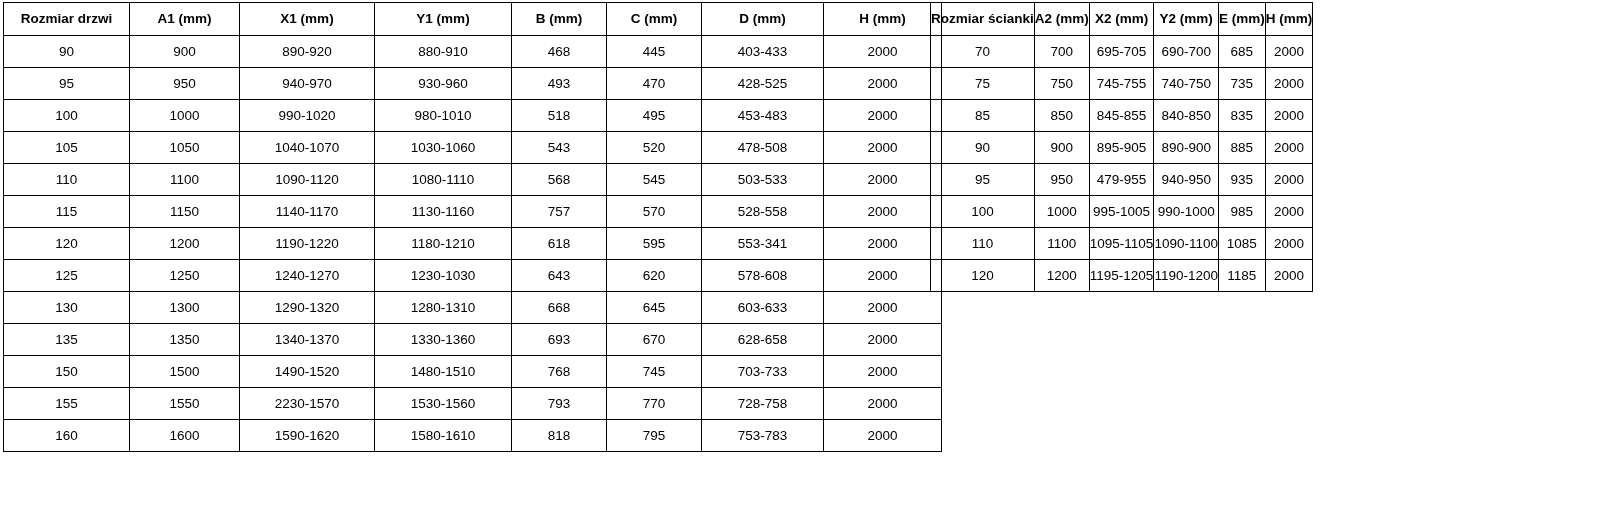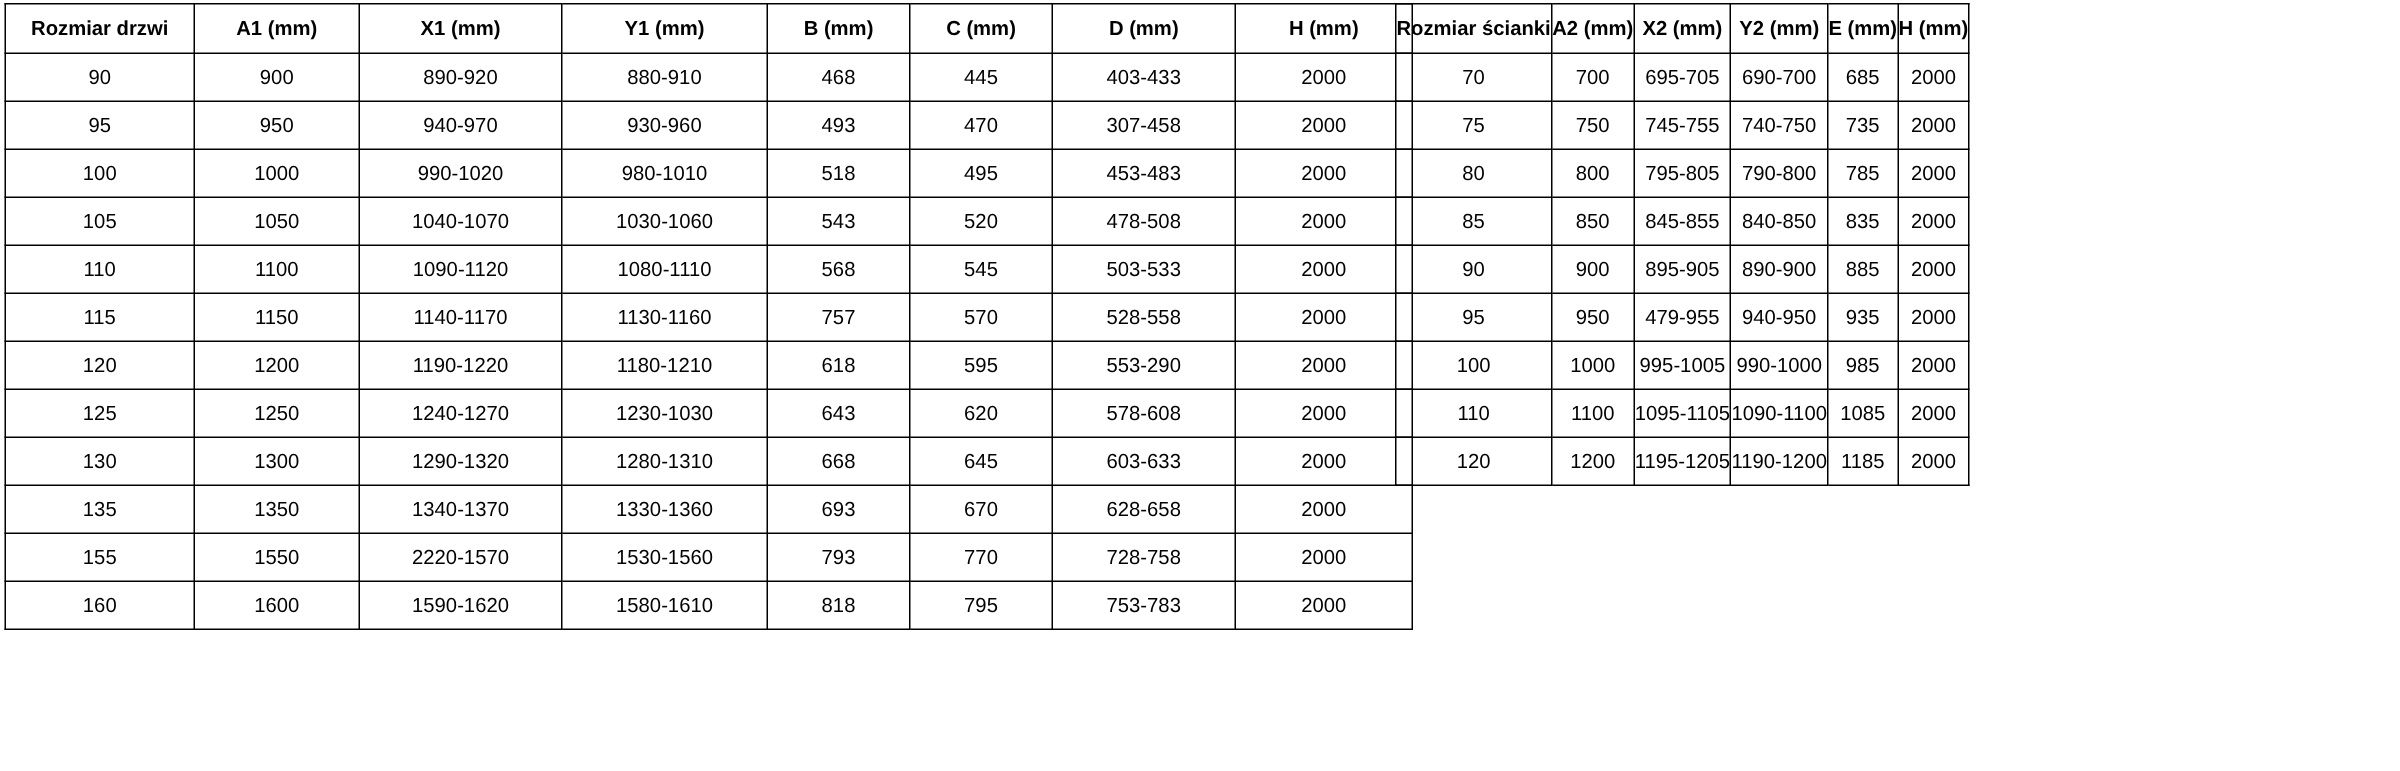--- a/index.html
+++ b/index.html
@@ -110,21 +110,21 @@
             <td>403-433</td>
             <td>2000</td>
           </tr>
           <tr>
             <td>95</td>
             <td>950</td>
             <td>940-970</td>
             <td>930-960</td>
             <td>493</td>
             <td>470</td>
-            <td>307-458</td>
+            <td>428-525</td>
             <td>2000</td>
           </tr>
           <tr>
             <td>100</td>
             <td>1000</td>
             <td>990-1020</td>
             <td>980-1010</td>
             <td>518</td>
             <td>495</td>
             <td>453-483</td>
@@ -160,21 +160,21 @@
             <td>528-558</td>
             <td>2000</td>
           </tr>
           <tr>
             <td>120</td>
             <td>1200</td>
             <td>1190-1220</td>
             <td>1180-1210</td>
             <td>618</td>
             <td>595</td>
-            <td>553-290</td>
+            <td>553-341</td>
             <td>2000</td>
           </tr>
           <tr>
             <td>125</td>
             <td>1250</td>
             <td>1240-1270</td>
             <td>1230-1030</td>
             <td>643</td>
             <td>620</td>
             <td>578-608</td>
@@ -194,23 +194,33 @@
             <td>135</td>
             <td>1350</td>
             <td>1340-1370</td>
             <td>1330-1360</td>
             <td>693</td>
             <td>670</td>
             <td>628-658</td>
             <td>2000</td>
           </tr>
           <tr>
+            <td>150</td>
+            <td>1500</td>
+            <td>1490-1520</td>
+            <td>1480-1510</td>
+            <td>768</td>
+            <td>745</td>
+            <td>703-733</td>
+            <td>2000</td>
+          </tr>
+          <tr>
             <td>155</td>
             <td>1550</td>
-            <td>2220-1570</td>
+            <td>2230-1570</td>
             <td>1530-1560</td>
             <td>793</td>
             <td>770</td>
             <td>728-758</td>
             <td>2000</td>
           </tr>
           <tr>
             <td>160</td>
             <td>1600</td>
             <td>1590-1620</td>
@@ -255,28 +265,20 @@
           </tr>
           <tr>
             <td>75</td>
             <td>750</td>
             <td>745-755</td>
             <td>740-750</td>
             <td>735</td>
             <td>2000</td>
           </tr>
           <tr>
-            <td>80</td>
-            <td>800</td>
-            <td>795-805</td>
-            <td>790-800</td>
-            <td>785</td>
-            <td>2000</td>
-          </tr>
-          <tr>
             <td>85</td>
             <td>850</td>
             <td>845-855</td>
             <td>840-850</td>
             <td>835</td>
             <td>2000</td>
           </tr>
           <tr>
             <td>90</td>
             <td>900</td>

